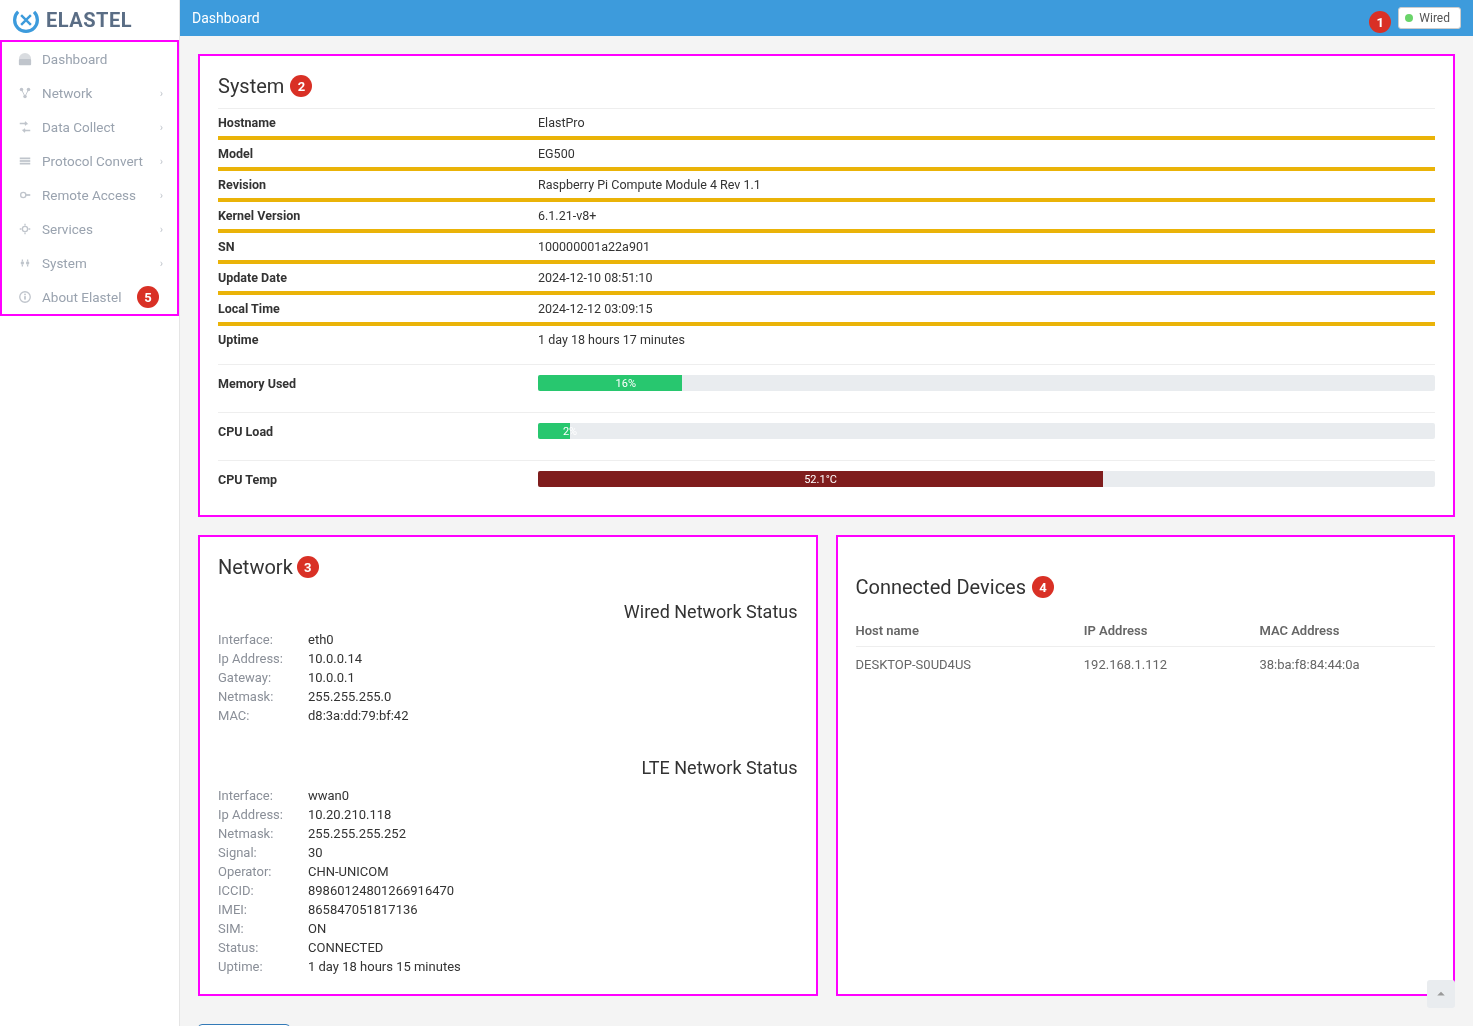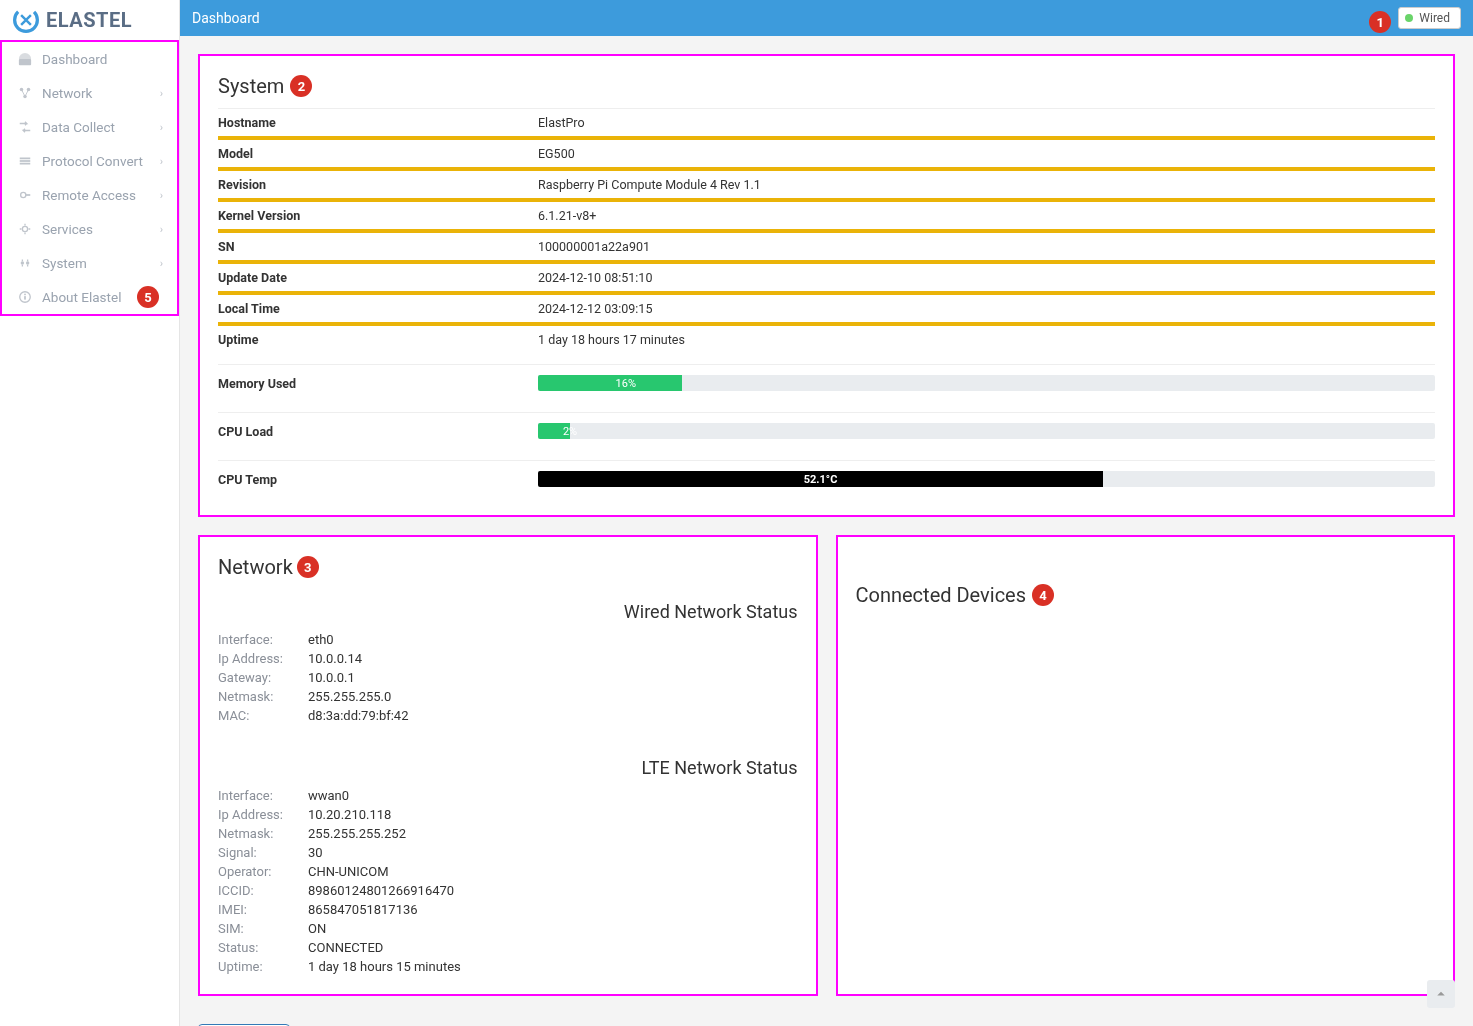--- a/index.html
+++ b/index.html
@@ -154,21 +154,21 @@
   .bar-fill {
     height: 100%;
     display: flex;
     align-items: center;
     justify-content: center;
     color: #fff;
     font-size: 11px;
     white-space: nowrap;
   }
   .bar-green { background: #28c76f; padding-left: 32px; }
-  .bar-orange { background: #000000; font-weight: bold; }
+  .bar-orange { background: #7f1d1d; }
   .row2 {
     display: flex;
     gap: 18px;
     align-items: stretch;
   }
   .row2 .panel { flex: 1; }
   .net-line {
     display: flex;
     font-size: 13px;
     padding: 2px 0;
@@ -479,24 +479,38 @@
                 <div class="net-key">Status:</div>
                 <div>CONNECTED</div>
               </div>
               <div class="net-line">
                 <div class="net-key">Uptime:</div>
                 <div>1 day 18 hours 15 minutes</div>
               </div>
             </div>
         </section>
 
-        <section class="panel" style="padding-top:40px">
+        <section class="panel" style="padding-top:32px">
           <div class="panel-title">
             <span>Connected Devices</span>
             <span class="marker" style="margin-left:6px">4</span>
+          </div>
+          <div class="dev-table">
+            <div class="dev-head">
+              <div class="dev-col1">Host name</div>
+              <div class="dev-col2">IP Address</div>
+              <div class="dev-col3">MAC Address</div>
+            </div>
+            <div id="dev-rows">
+                <div class="dev-row">
+                  <div class="dev-col1">DESKTOP-S0UD4US</div>
+                  <div class="dev-col2">192.168.1.112</div>
+                  <div class="dev-col3">38:ba:f8:84:44:0a</div>
+                </div>
+              </div>
           </div>
         </section>
       </div>
 
       <div style="margin-top:10px">
         <button class="refresh-btn">
           <span>
             <svg width="14" height="14" viewBox="0 0 16 16" fill="none" stroke="#337ab7" stroke-width="1.8">
                 <path d="M13 8a5 5 0 1 1-1.5-3.5M13 3v3h-3"></path>
               </svg>

